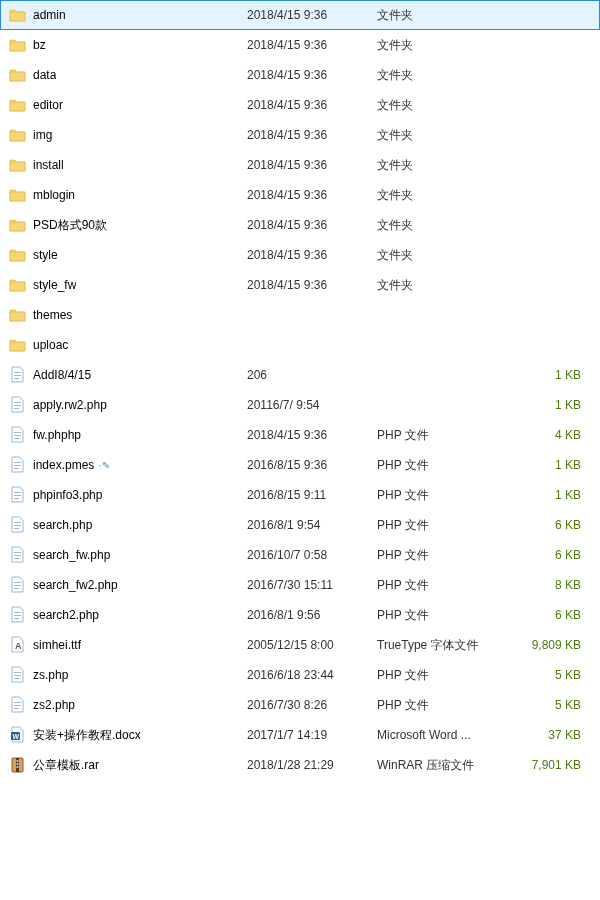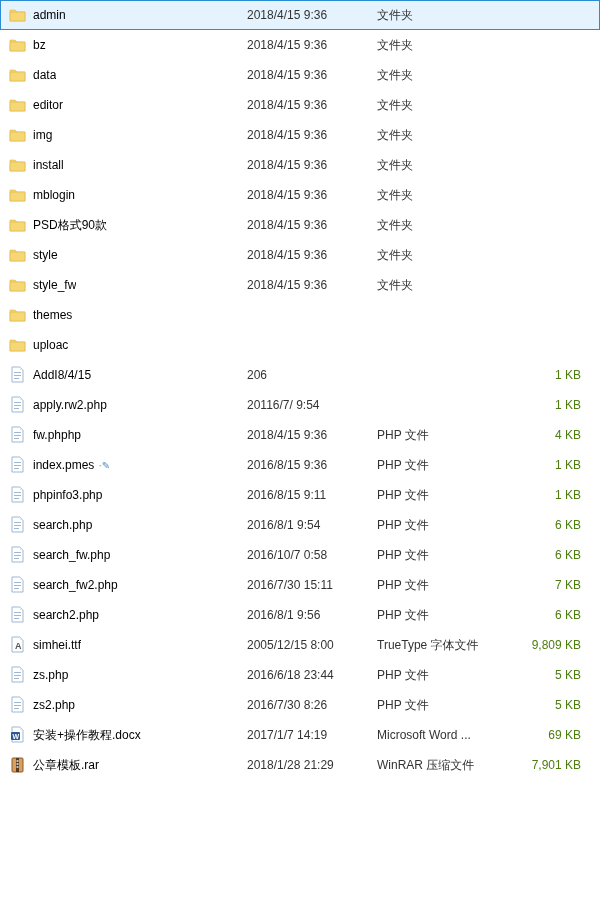--- a/index.html
+++ b/index.html
@@ -338,21 +338,21 @@
       <div class="col-name">
         <span class="icon">
           <svg width="18" height="18" viewBox="0 0 18 18">
             <use href="#ico-file"></use>
           </svg>
         </span>
         <span class="name-text">search_fw2.php</span>
       </div>
       <div class="col-date">2016/7/30 15:11</div>
       <div class="col-type">PHP 文件</div>
-      <div class="col-size">7 KB</div>
+      <div class="col-size">8 KB</div>
     </div>
     <div class="row">
       <div class="col-name">
         <span class="icon">
           <svg width="18" height="18" viewBox="0 0 18 18">
             <use href="#ico-file"></use>
           </svg>
         </span>
         <span class="name-text">search2.php</span>
       </div>
@@ -403,21 +403,21 @@
       <div class="col-name">
         <span class="icon">
           <svg width="18" height="18" viewBox="0 0 18 18">
             <use href="#ico-docx"></use>
           </svg>
         </span>
         <span class="name-text">安装+操作教程.docx</span>
       </div>
       <div class="col-date">2017/1/7 14:19</div>
       <div class="col-type">Microsoft Word ...</div>
-      <div class="col-size">69 KB</div>
+      <div class="col-size">37 KB</div>
     </div>
     <div class="row">
       <div class="col-name">
         <span class="icon">
           <svg width="18" height="18" viewBox="0 0 18 18">
             <use href="#ico-rar"></use>
           </svg>
         </span>
         <span class="name-text">公章模板.rar</span>
       </div>

